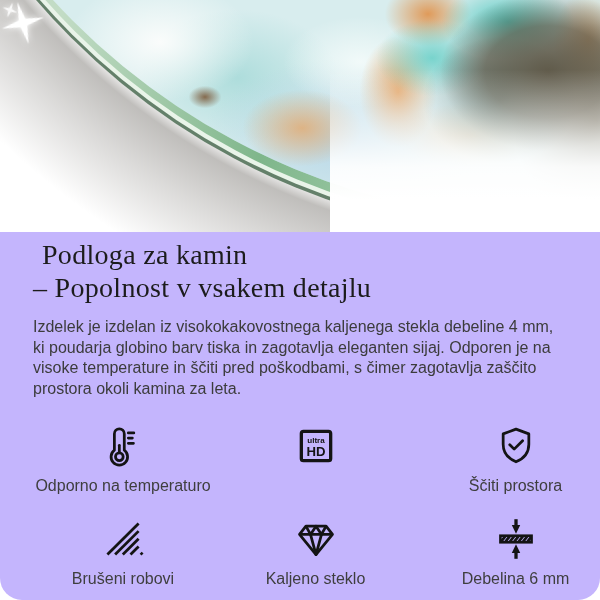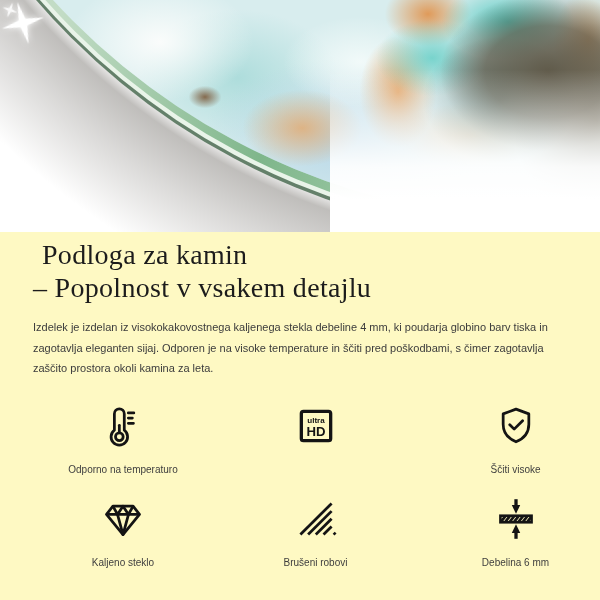--- a/index.html
+++ b/index.html
@@ -1,20 +1,20 @@
 <!DOCTYPE html>
 <html><head>
 <meta charset="utf-8">
 <style>
   html,body{margin:0;padding:0;}
   body{
     width:600px;height:600px;overflow:hidden;background:#ffffff;
     font-family:"Liberation Sans", sans-serif;color:#3c3c3c;
   }
-  .page{position:relative;width:600px;height:600px;background:#fef9c3;}
+  .page{position:relative;width:600px;height:600px;background:#c4b5fd;border-radius:22px;}
 
   
   .hero{position:relative;width:600px;height:232px;background:#fff;overflow:hidden;}
   .hero > div{position:absolute;inset:0;}
   .floor-shadow{
     background:radial-gradient(circle at 559px -452px,
       rgba(104,100,94,0) 684px,
       rgba(104,100,94,0.42) 701px,
       rgba(104,100,94,0.24) 748px,
       rgba(104,100,94,0) 815px);
@@ -59,35 +59,35 @@
   .title{
     margin:6px 0 0 0;
     font-family:"Liberation Serif", serif;
     font-weight:400;color:#1c1c1c;
     font-size:28px;line-height:33px;letter-spacing:.3px;
   }
   .title .line1{display:block;margin-left:9px;}
   .title .line2{display:block;font-family:Liberation Serif, serif;}
   .description{
     margin:13px 0 0 0;width:522px;
-    font-size:11px;line-height:20.5px;color:#3c3c3c;
+    font-size:16px;line-height:20.5px;color:#3c3c3c;
   }
 
   
   .features{
     margin-top:25px;
     display:grid;
     grid-template-columns:160px 205px 175px;
     column-gap:10px;row-gap:22px;
     padding:0 10px 0 10px;
   }
   .feature{display:flex;flex-direction:column;align-items:center;}
   .feature .icon{width:44px;height:44px;display:flex;align-items:center;justify-content:flex-start;}
   .feature .icon svg{width:44px;height:44px;stroke:#141414;fill:none;stroke-width:1.5;}
-  .feature .label{margin-top:16px;font-size:10px;color:#3e3e3e;white-space:nowrap;}
+  .feature .label{margin-top:9px;font-size:16px;color:#3e3e3e;white-space:nowrap;}
   .hd-text{fill:#141414;stroke:none;font-family:"Liberation Sans",sans-serif;}
 </style>
 </head>
 <body>
 
 <div class="page">
 
   <div class="hero">
     <div class="floor-shadow"></div>
     <div class="rim-dark"></div>
@@ -138,46 +138,46 @@
         </span>
       </div>
 
       <div class="feature">
         <span class="icon">
           <svg viewBox="0 0 24 24" stroke-linecap="round" stroke-linejoin="round">
             <path d="M12 2.8 L19 5.4 V11 C19 15.8 16.1 18.9 12 20.6 C7.9 18.9 5 15.8 5 11 V5.4 Z"></path>
             <path d="M8.6 11.3 L11 13.7 L15.6 9.1"></path>
           </svg>
         </span>
-        <span class="label">Ščiti visoke</span>
-      </div>
-
-      <div class="feature">
-        <span class="icon">
-          <svg viewBox="0 0 24 24" stroke-linejoin="round" stroke-width="1.3">
-            <path d="M6.5 5 H17.5 L21 9.5 L12 20.5 L3 9.5 Z"></path>
-            <path d="M3 9.5 H21"></path>
-            <path d="M6.5 5 L9 9.5 L12 5 L15 9.5 L17.5 5"></path>
-            <path d="M9 9.5 L12 20.5 L15 9.5"></path>
-          </svg>
-        </span>
-        <span class="label">Kaljeno steklo</span>
+        <span class="label">Ščiti prostora</span>
       </div>
 
       <div class="feature">
         <span class="icon">
           <svg viewBox="0 0 24 24" stroke-width="2.1" stroke-linecap="butt">
             <path d="M3.5 20.5 L20.5 3.5"></path>
             <path d="M7.7 20.5 L20.5 7.7"></path>
             <path d="M11.9 20.5 L20.5 11.9"></path>
             <path d="M16.1 20.5 L20.5 16.1"></path>
             <path d="M21.6 20.5 L22.7 19.4" stroke-width="1.4"></path>
           </svg>
         </span>
         <span class="label">Brušeni robovi</span>
+      </div>
+
+      <div class="feature">
+        <span class="icon">
+          <svg viewBox="0 0 24 24" stroke-linejoin="round" stroke-width="1.3">
+            <path d="M6.5 5 H17.5 L21 9.5 L12 20.5 L3 9.5 Z"></path>
+            <path d="M3 9.5 H21"></path>
+            <path d="M6.5 5 L9 9.5 L12 5 L15 9.5 L17.5 5"></path>
+            <path d="M9 9.5 L12 20.5 L15 9.5"></path>
+          </svg>
+        </span>
+        <span class="label">Kaljeno steklo</span>
       </div>
 
       <div class="feature">
         <span class="icon">
           <svg viewBox="0 0 24 24">
             <defs>
                 <clipPath id="barclip">
                   <rect x="3.6" y="10.3" width="16.8" height="3.4"></rect>
                 </clipPath>
               </defs>

